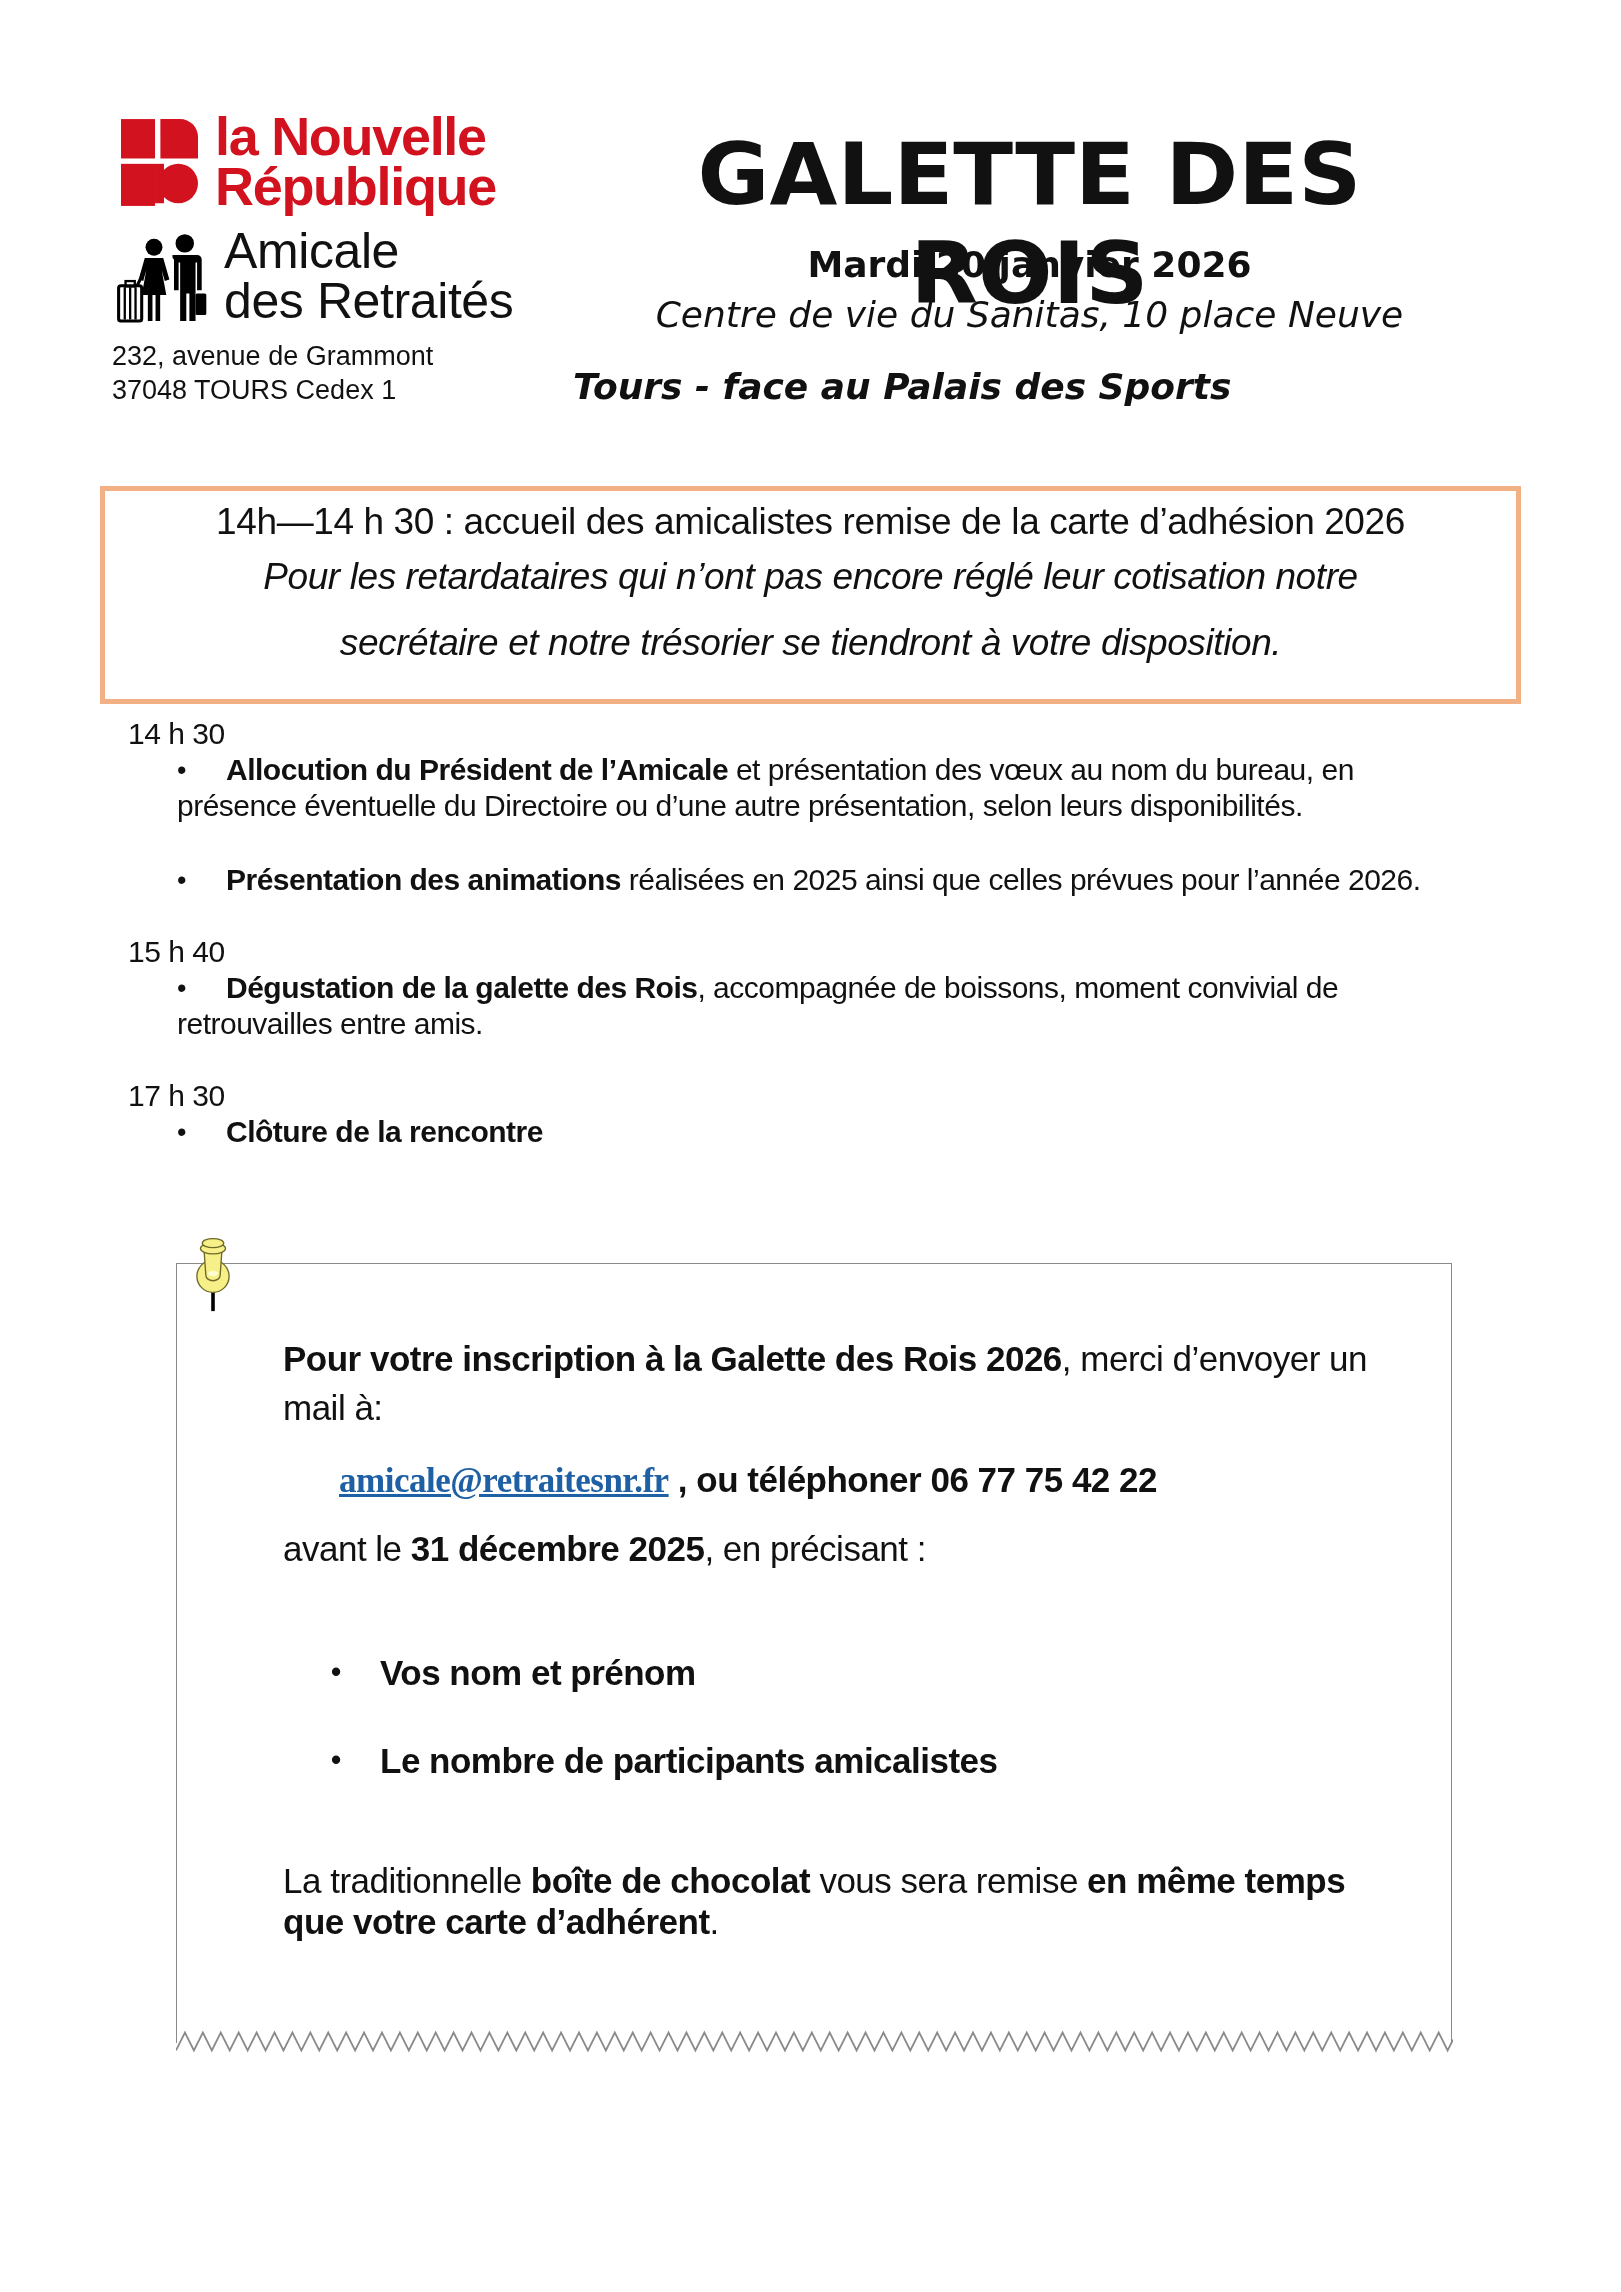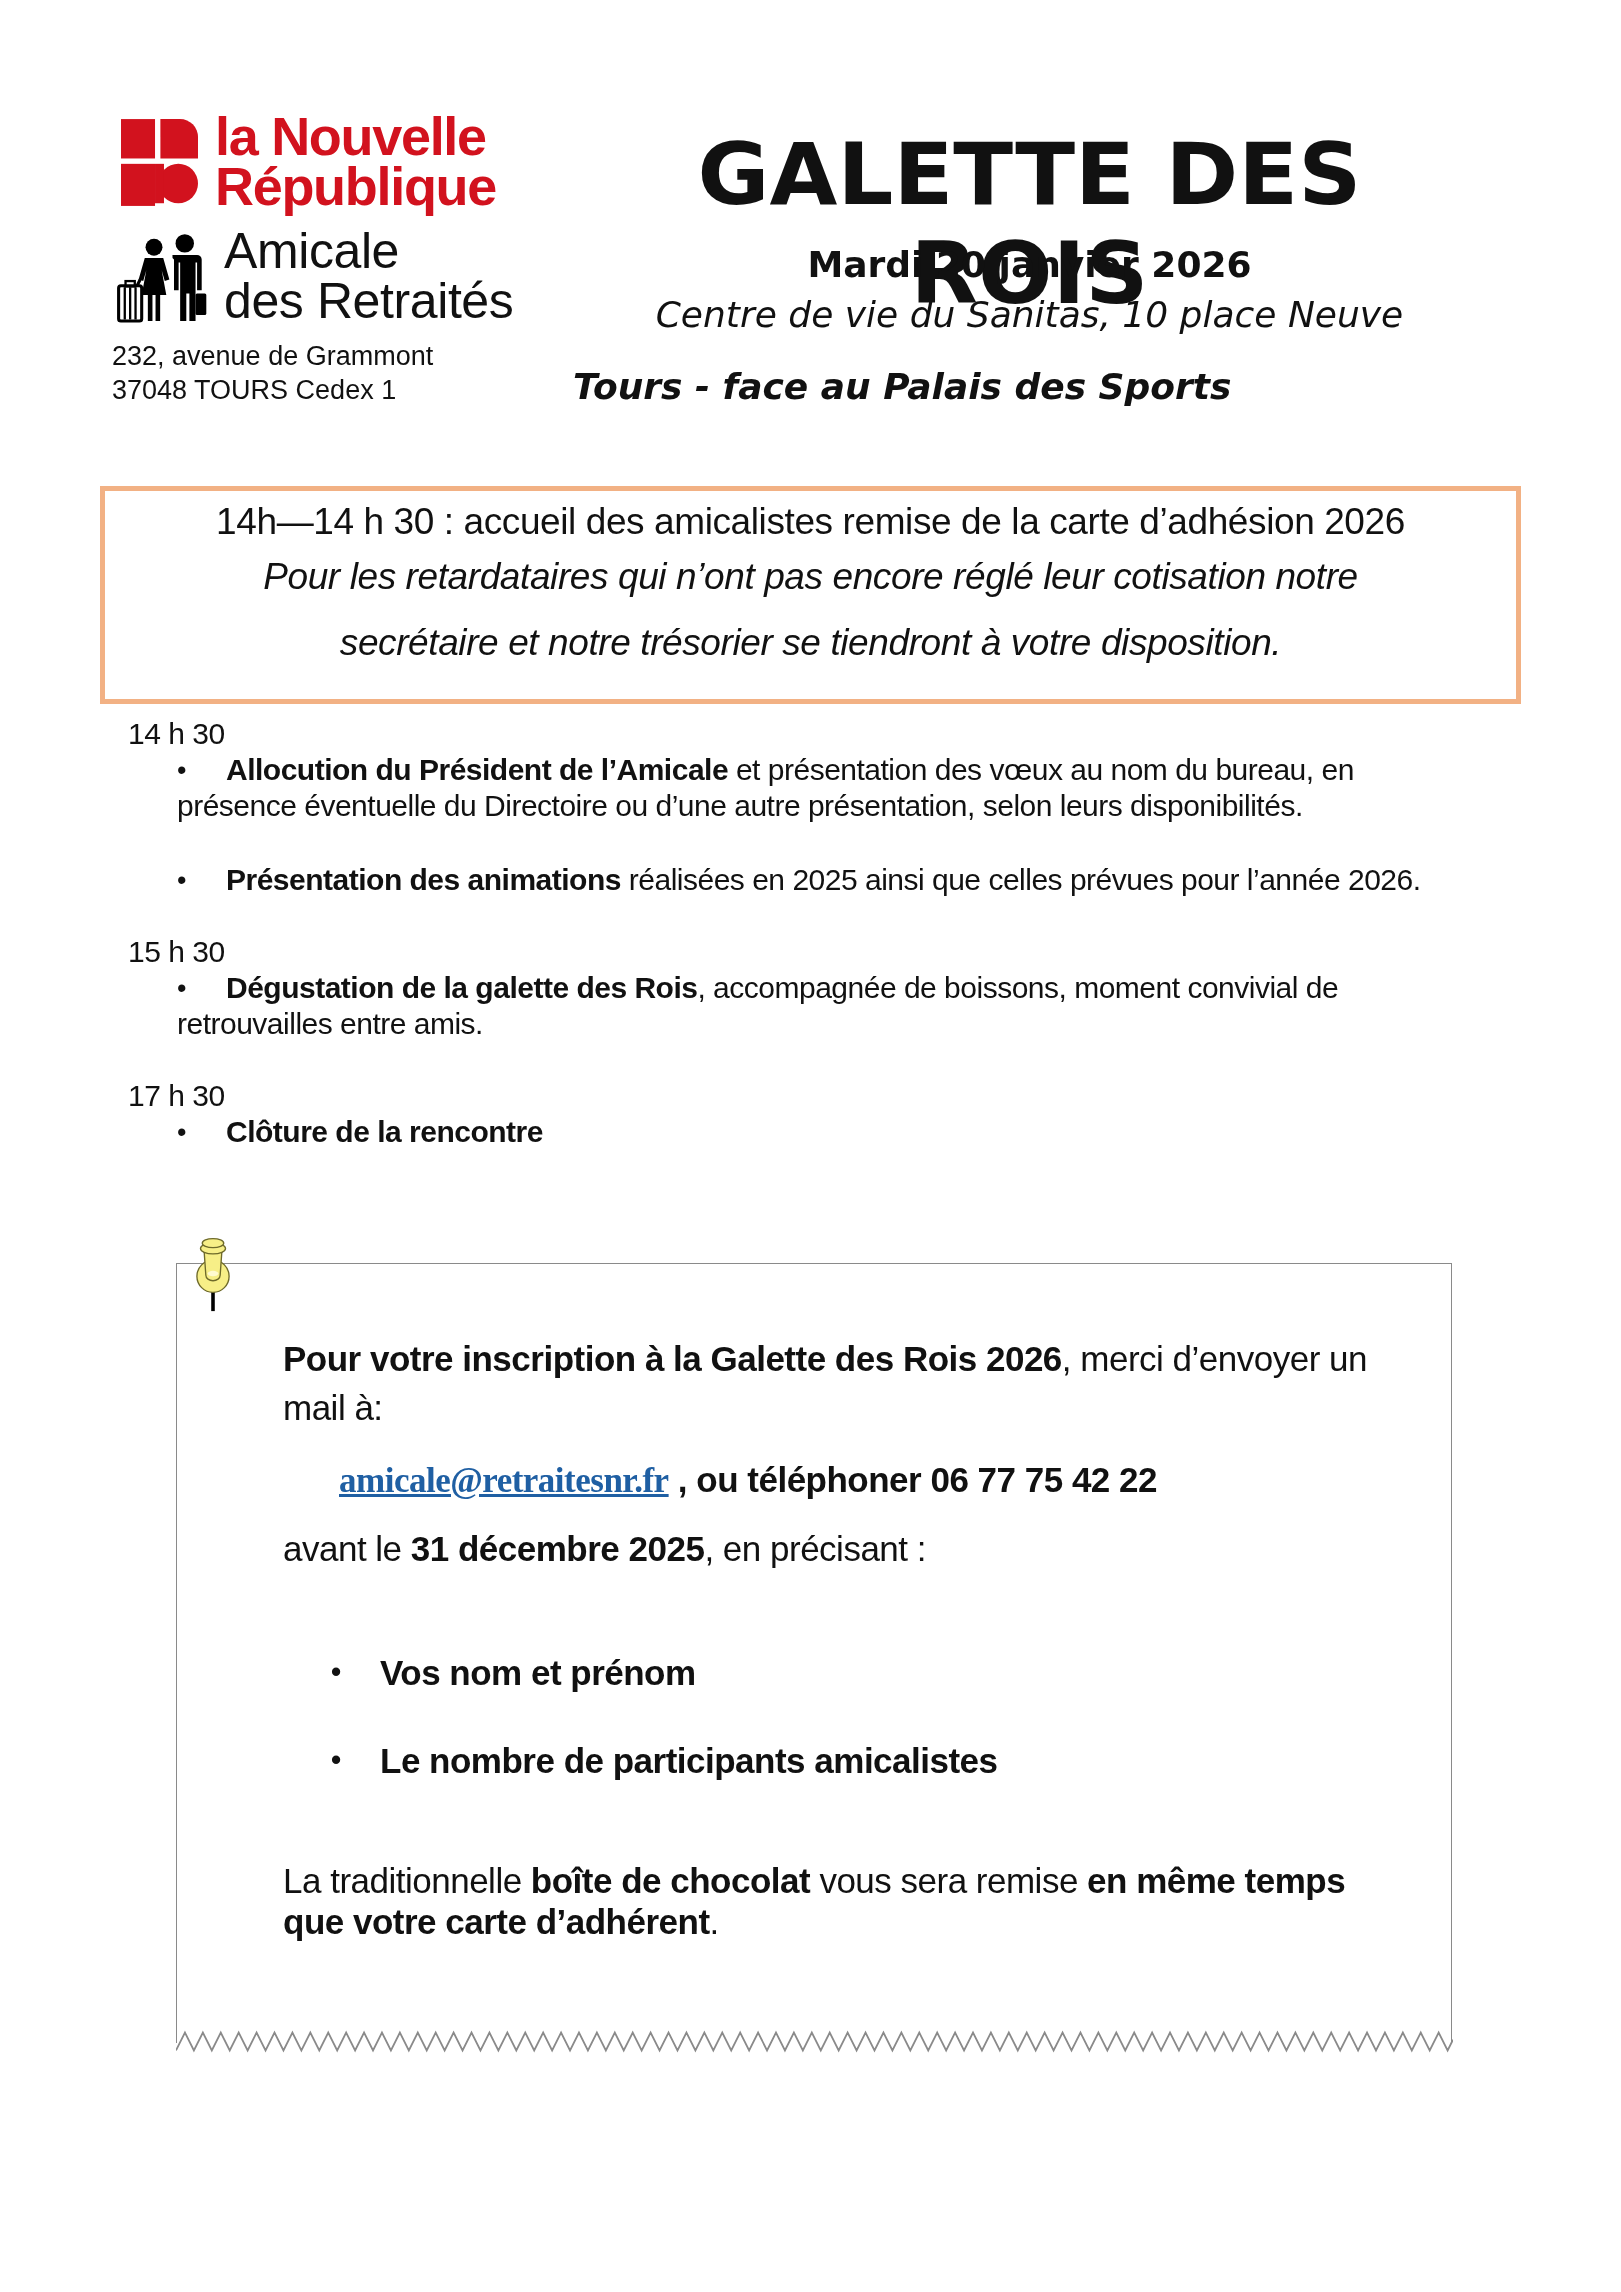--- a/index.html
+++ b/index.html
@@ -113,21 +113,21 @@
 <div class="abs schedule">
   <div class="slot-time">14 h 30</div>
   <div class="slot-item">
     <span class="bullet">•</span><b>Allocution du Président de l’Amicale</b><span> et présentation des vœux au nom du bureau, en présence éventuelle du Directoire ou d’une autre présentation, selon leurs disponibilités.</span>
   </div>
   <div class="gap-sm"></div>
   <div class="slot-item">
     <span class="bullet">•</span><b>Présentation des animations</b><span> réalisées en 2025 ainsi que celles prévues pour l’année 2026.</span>
   </div>
   <div class="gap-md"></div>
-  <div class="slot-time">15 h 30</div>
+  <div class="slot-time">15 h 40</div>
   <div class="slot-item">
     <span class="bullet">•</span><b>Dégustation de la galette des Rois</b><span>, accompagnée de boissons, moment convivial de retrouvailles entre amis.</span>
   </div>
   <div class="gap-md"></div>
   <div class="slot-time">17 h 30</div>
   <div class="slot-item">
     <span class="bullet">•</span><b>Clôture de la rencontre</b><span></span>
   </div>
 </div>
 

